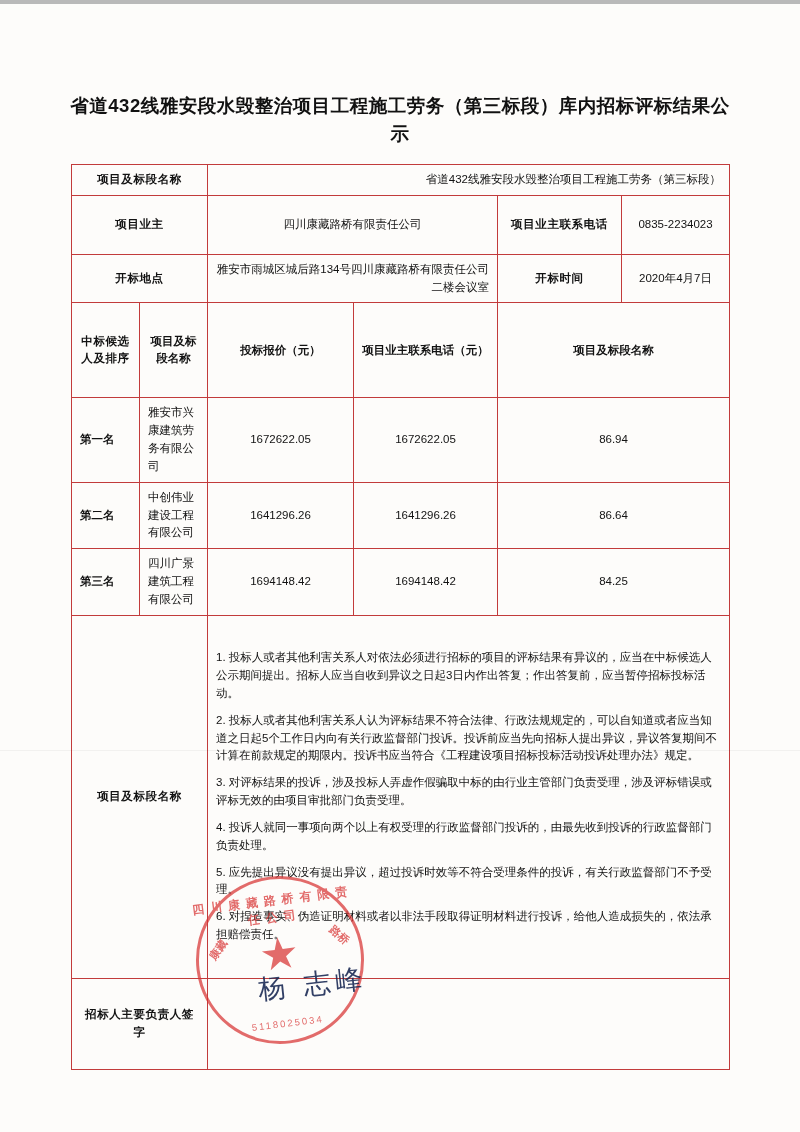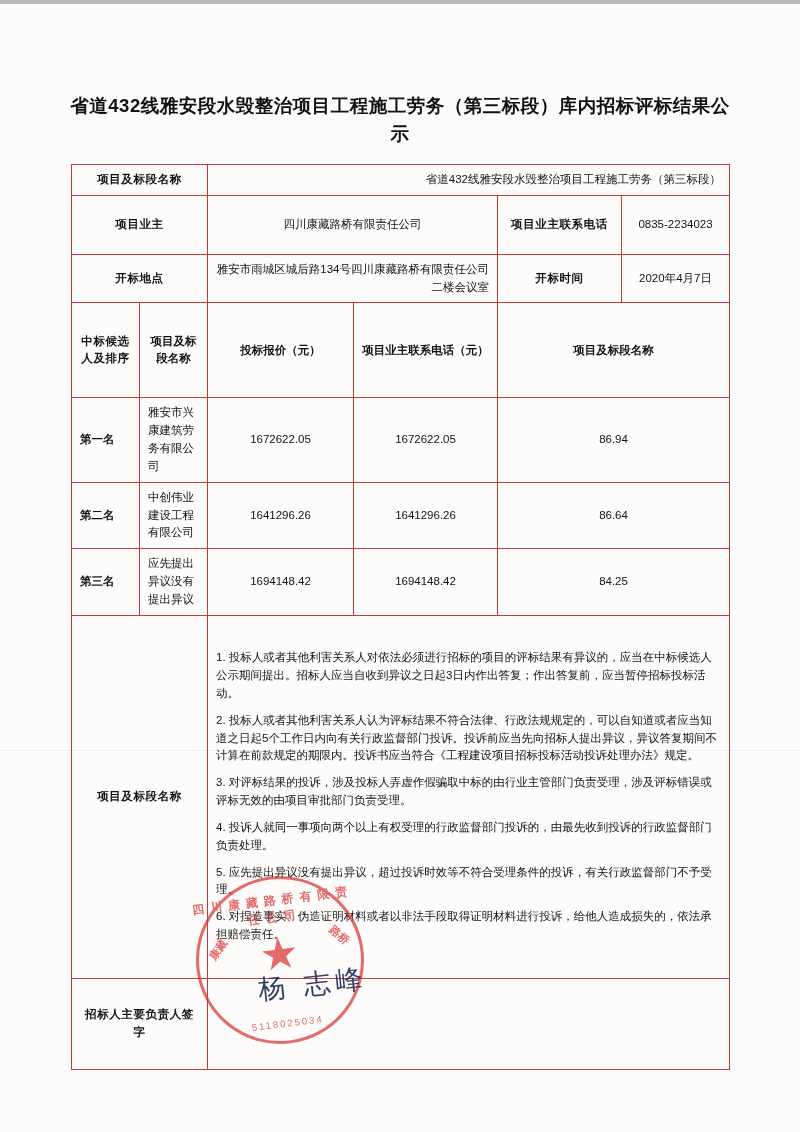--- a/index.html
+++ b/index.html
@@ -227,21 +227,21 @@
         </tr>
         <tr>
           <td class="rank" style="height:48px">第二名</td>
           <td class="cand-name">中创伟业建设工程有限公司</td>
           <td class="val">1641296.26</td>
           <td class="val">1641296.26</td>
           <td class="val" colspan="2">86.64</td>
         </tr>
         <tr>
           <td class="rank" style="height:48px">第三名</td>
-          <td class="cand-name">应先提出异议没有提出异议</td>
+          <td class="cand-name">四川广景建筑工程有限公司</td>
           <td class="val">1694148.42</td>
           <td class="val">1694148.42</td>
           <td class="val" colspan="2">84.25</td>
         </tr>
 
         <tr>
           <td class="lbl" colspan="2" style="height:350px">项目及标段名称</td>
           <td class="notes" colspan="4">
             <p>1. 投标人或者其他利害关系人对依法必须进行招标的项目的评标结果有异议的，应当在中标候选人公示期间提出。招标人应当自收到异议之日起3日内作出答复；作出答复前，应当暂停招标投标活动。</p>
             <p>2. 投标人或者其他利害关系人认为评标结果不符合法律、行政法规规定的，可以自知道或者应当知道之日起5个工作日内向有关行政监督部门投诉。投诉前应当先向招标人提出异议，异议答复期间不计算在前款规定的期限内。投诉书应当符合《工程建设项目招标投标活动投诉处理办法》规定。</p>

